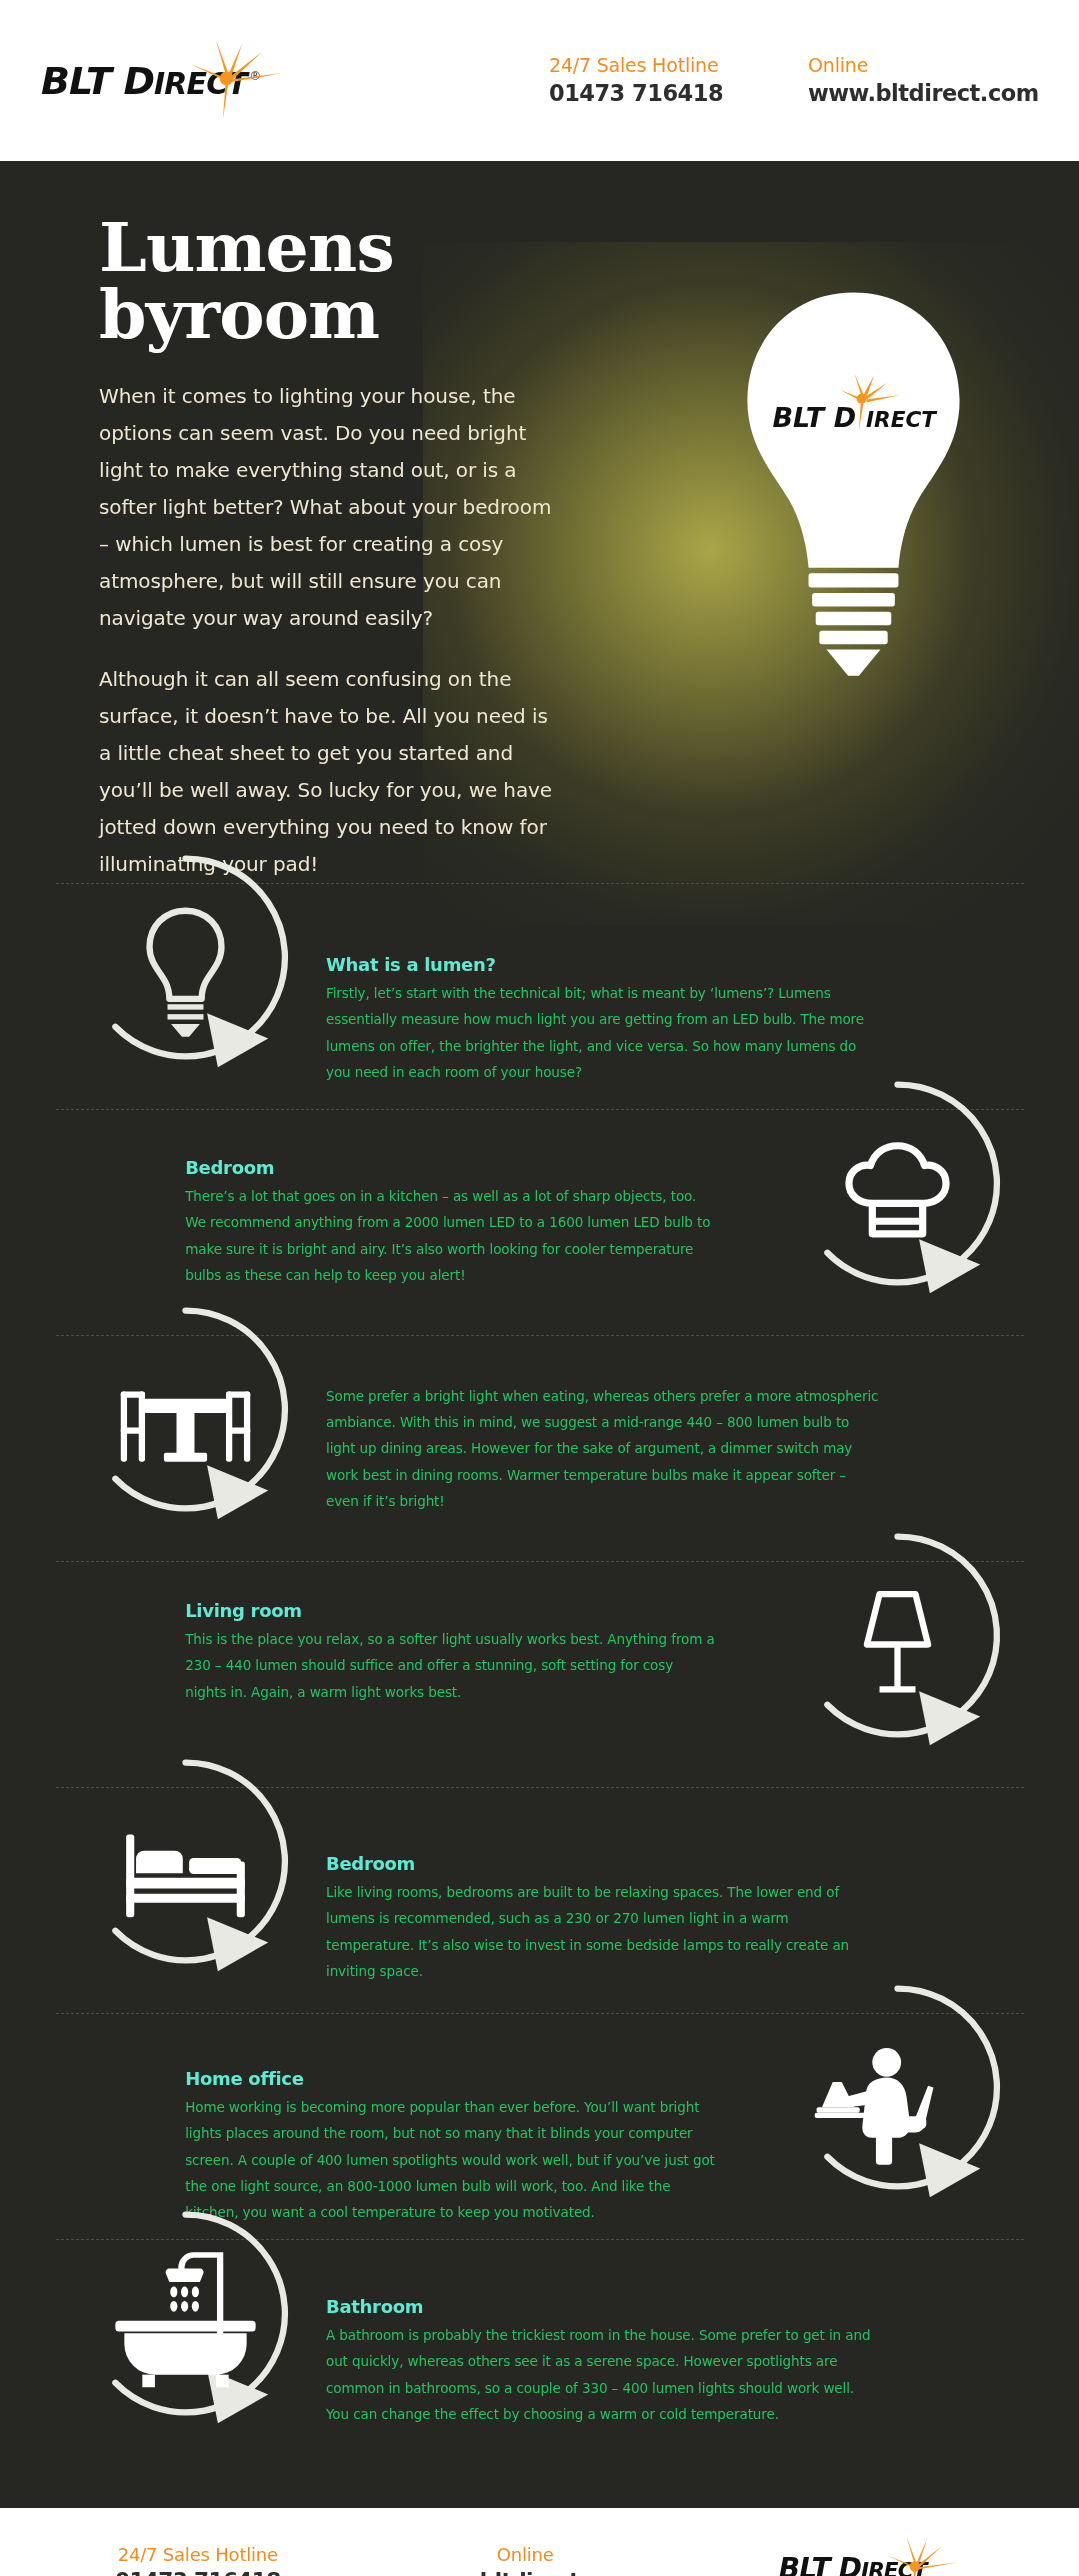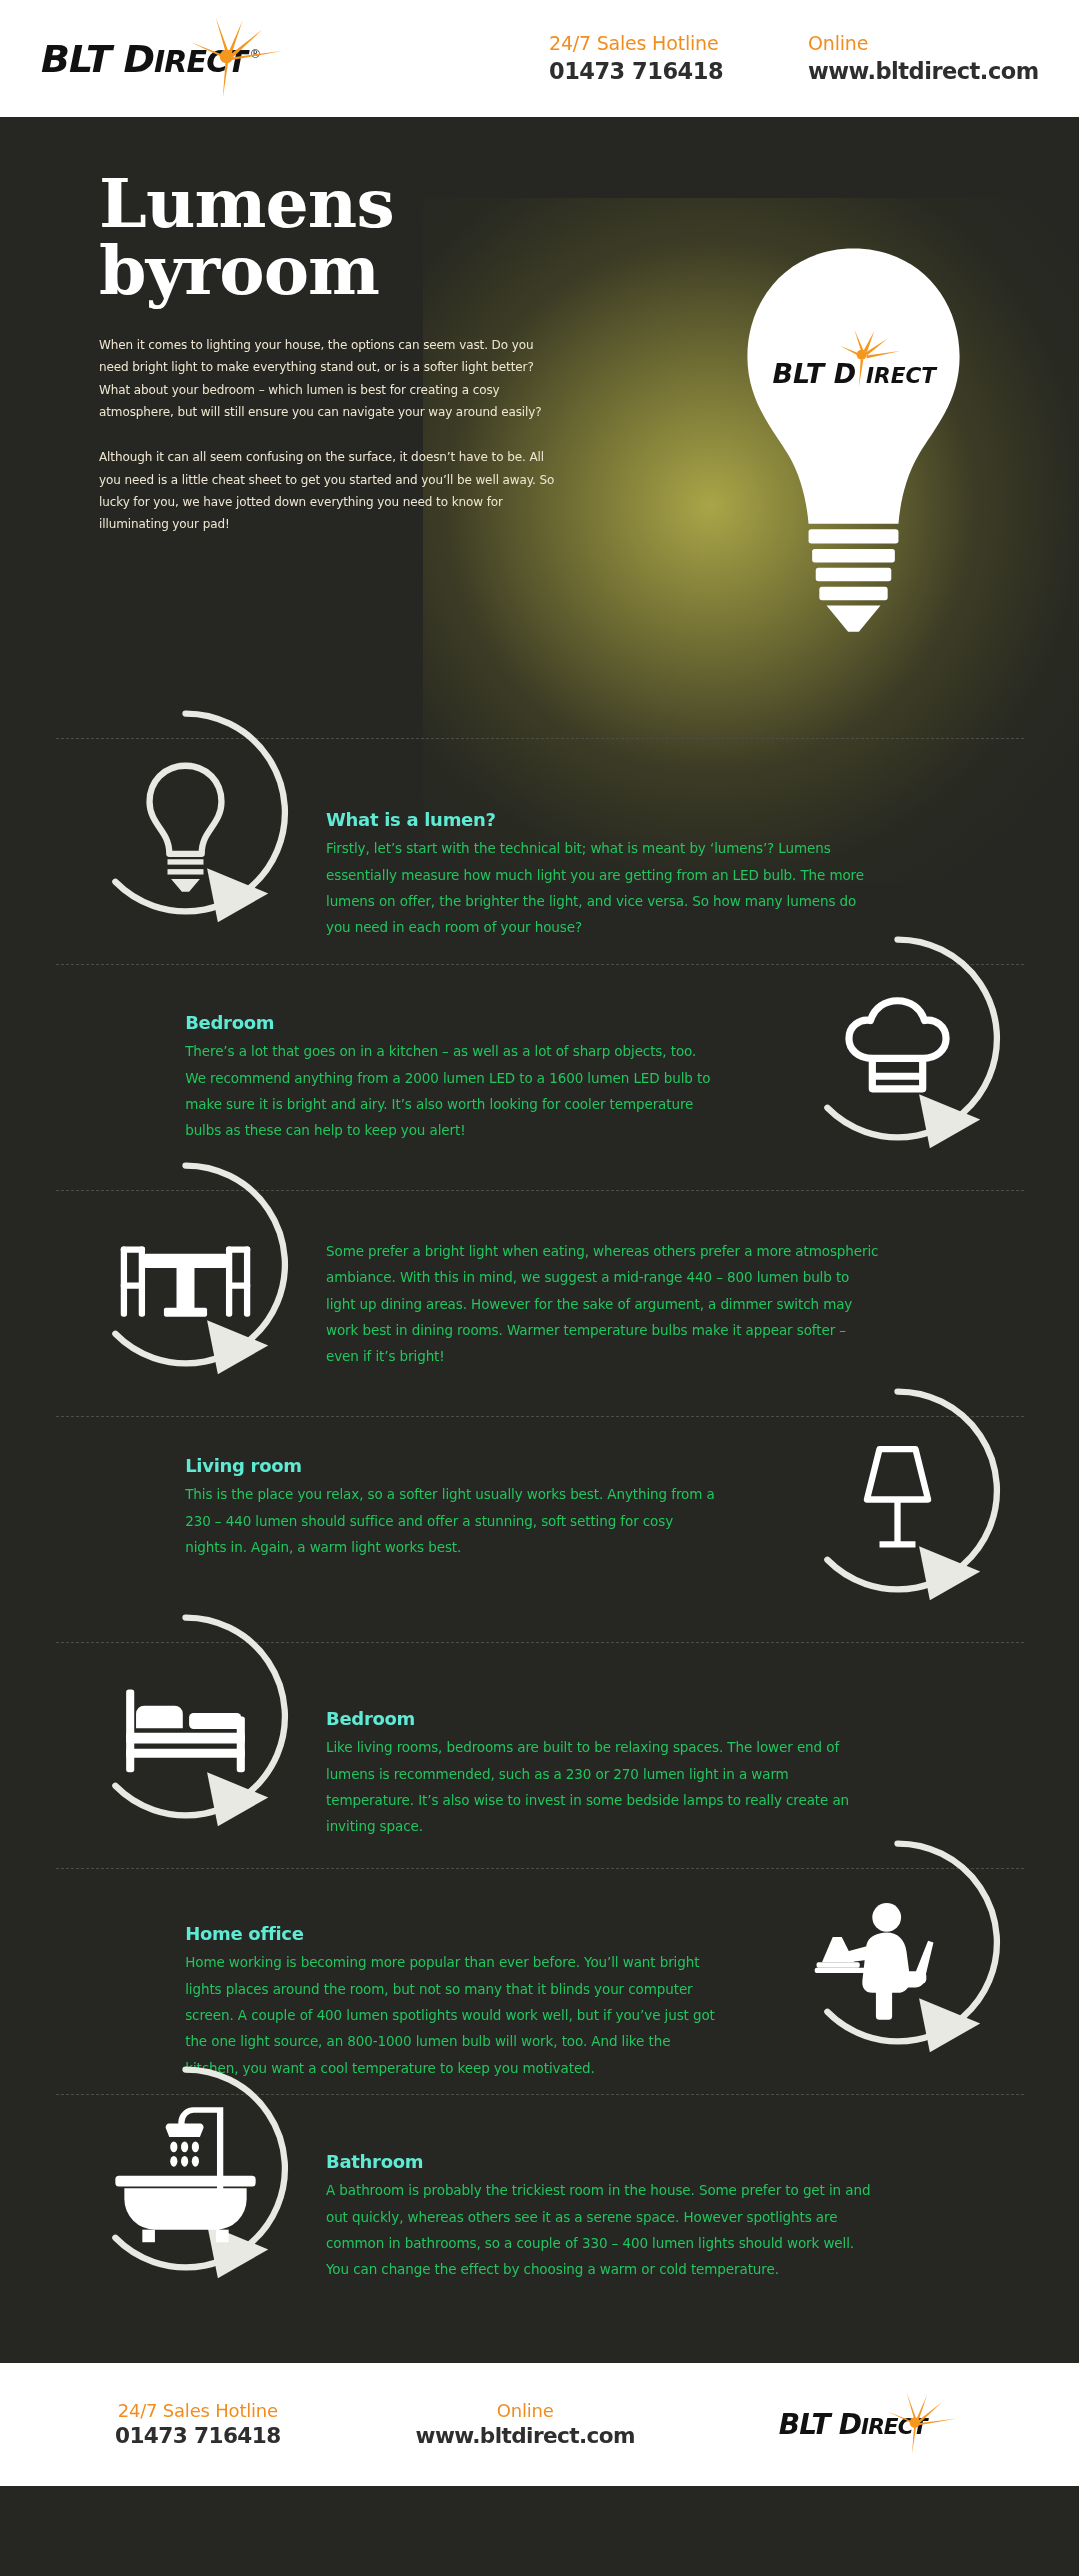--- a/index.html
+++ b/index.html
@@ -7,21 +7,21 @@
   body {
     font-family: "Liberation Sans", sans-serif;
     background: #262722;
     width: 1080px;
     overflow-x: hidden;
   }
 
   
   .topbar {
     background: #ffffff;
-    height: 117px;
+    height: 161px;
     display: flex;
     align-items: center;
     padding: 0 41px 0 41px;
     position: relative;
   }
   .logo-wrap { display: flex; align-items: flex-end; position: relative; width: 297px; }
   .logo-text {
     font-family: "DejaVu Sans", sans-serif;
     font-weight: bold;
     font-style: italic;
@@ -90,21 +90,21 @@
     font-family: "DejaVu Serif", serif;
     font-weight: bold;
     color: #ffffff;
     font-size: 68px;
     line-height: 0.98;
     letter-spacing: -0.9px;
     max-width: 504px;
   }
   .hero-p {
     color: #efe7d2;
-    font-size: 12px;
+    font-size: 20px;
     line-height: 1.85;
     max-width: 461px;
     margin-top: 31px;
     font-family: "DejaVu Sans", sans-serif;
     letter-spacing: -0.1px;
   }
   .hero-p + .hero-p { margin-top: 23.4px; }
 
   .bulb {
     position: absolute;

